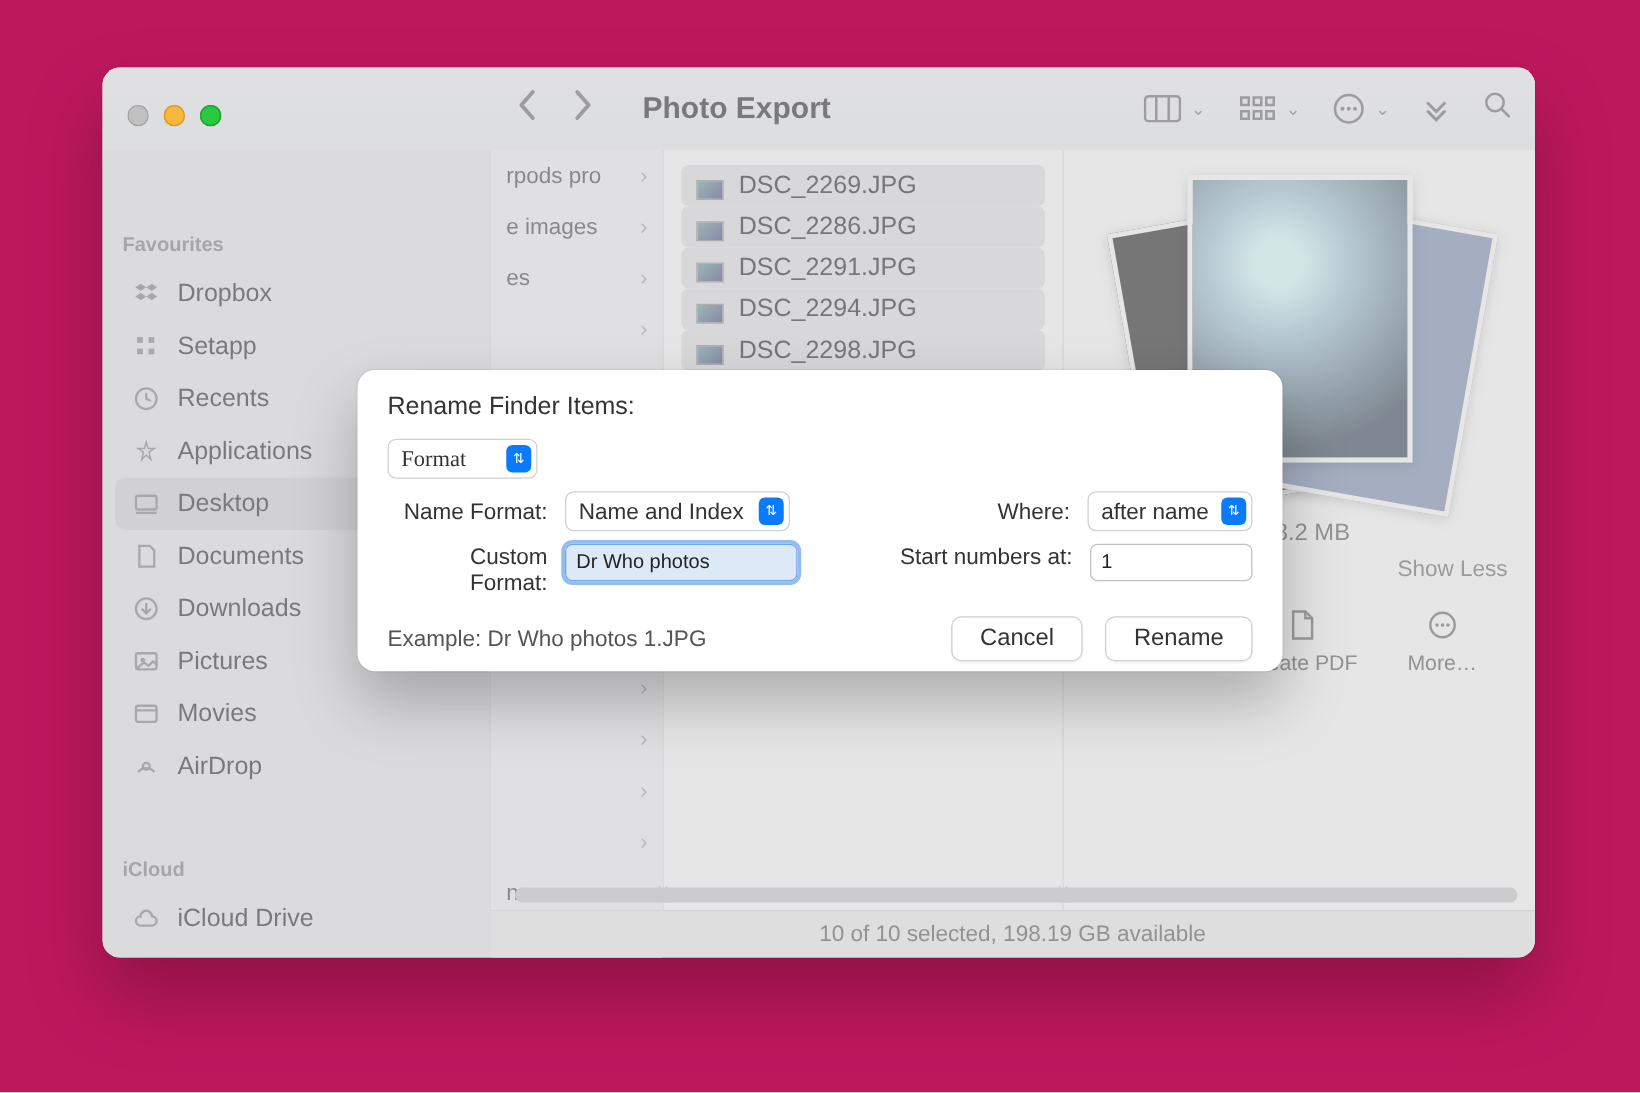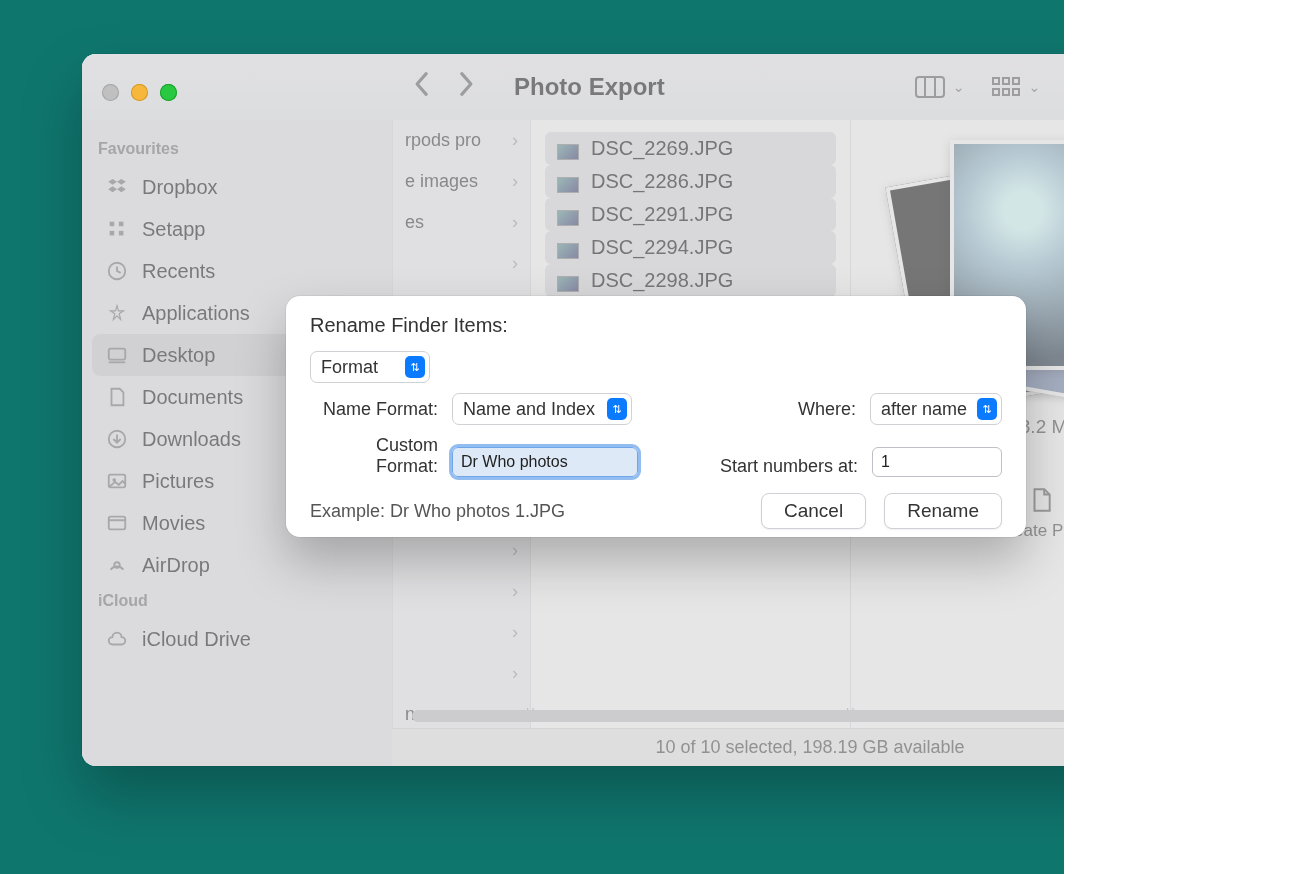--- a/index.html
+++ b/index.html
@@ -1,17 +1,17 @@
 <!DOCTYPE html>
 <html><head>
 <meta charset="utf-8">
 <style>
   * { box-sizing: border-box; }
   html, body { margin:0; padding:0; background:#fff; font-family:-apple-system,BlinkMacSystemFont,"Helvetica Neue",sans-serif; color:#333; }
-  .stage { position:relative; width:1064px; height:874px; background:#0f766e; overflow:hidden; }
+  .stage { position:relative; width:1312px; height:874px; background:#be185d; overflow:hidden; }
   .finder {
     position:absolute; left:82px; top:54px; width:1146px; height:712px;
     border-radius:14px; overflow:hidden;
     box-shadow:0 30px 60px rgba(0,0,0,.25), 0 0 0 1px rgba(0,0,0,.05);
     background:#f4f4f7;
   }
   
   .dim-overlay {
     position:absolute; inset:0; background:rgba(200,200,200,.45);
     pointer-events:none; z-index:5;
@@ -37,21 +37,21 @@
   .tl { width:17px; height:17px; border-radius:50%; }
   .tl-close { background:#c0c0c0; box-shadow:inset 0 0 0 1px rgba(0,0,0,.15); }
   .tl-min { background:#f6b73c; box-shadow:inset 0 0 0 1px #d69a28; }
   .tl-max { background:#28c840; box-shadow:inset 0 0 0 1px #1da02c; }
 
   
   .sidebar {
     position:absolute; left:0; top:66px; bottom:0; width:310px;
     background:#ececef; padding:14px 10px 14px 10px;
   }
-  .sb-head { font-size:16px; font-weight:700; color:#8a8a8e; padding:6px 6px 8px; }
+  .sb-head { font-size:16px; font-weight:700; color:#8a8a8e; padding:6px 6px 8px;margin-top:48px; }
   .sb-item { display:flex; align-items:center; gap:12px; padding:8px 12px; border-radius:8px; font-size:20px; color:#3a3a3c; cursor:pointer; }
   .sb-item.sel { background:#d9d9dd; }
   .sb-icon { width:26px; height:26px; display:inline-flex; align-items:center; justify-content:center; color:#8e8e93; }
   .sb-icon svg { width:22px; height:22px; }
 
   
   .columns {
     position:absolute; left:310px; right:0; top:66px; bottom:38px; background:#fff;
     border-left:1px solid #e3e3e6;
     display:flex;
@@ -106,21 +106,21 @@
   .sel-caret {
     width:20px; height:22px; border-radius:5px;
     background:#0a7bff; color:#fff; display:inline-flex; align-items:center; justify-content:center;
     font-size:11px; line-height:1; margin-left:10px;
   }
   .sel-caret::before { content:"⇅"; font-size:11px; }
   .row1 { margin-bottom:10px; }
   .row2 { display:flex; align-items:center; gap:14px; margin-bottom:10px; }
   .row2 .lbl, .row3 .lbl { font-size:18px; color:#333; text-align:right; }
   .spacer { flex:1; }
-  .row3 { display:flex; align-items:flex-end; gap:14px; margin-bottom:16px; }
+  .row3 { display:flex; align-items:flex-start; gap:14px; margin-bottom:16px; }
   .textfield {
     border:1px solid #bfbfc5; border-radius:6px; height:30px;
     background:#fff; padding:0 8px; font-size:16px; color:#222;
   }
   .tf-focus {
     outline:3px solid #93bdf0; border:1px solid #6ea6ea; background:#dee9f7;
   }
   .bottom-row { display:flex; align-items:center; }
   .example { font-size:18px; color:#555; }
   .btns { margin-left:auto; display:flex; gap:18px; }
@@ -446,21 +446,21 @@
       <span>10 of 10 selected, 198.19 GB available</span>
     </div>
 
     <div class="dim-overlay"></div>
   </div>
 
   <div class="dialog">
     <div class="dlg-title">Rename Finder Items:</div>
 
     <div class="row1">
-      <span class="select" style="min-width:120px;">
+      <span class="select" style="min-width:120px;font-family:Liberation Serif, serif;">
         <span>Format</span>
         <span class="sel-caret"></span>
       </span>
     </div>
 
     <div class="row2">
       <span class="lbl" style="width:128px;">Name Format:</span>
       <span class="select" style="min-width:180px;">
         <span>Name and Index</span>
         <span class="sel-caret"></span>

